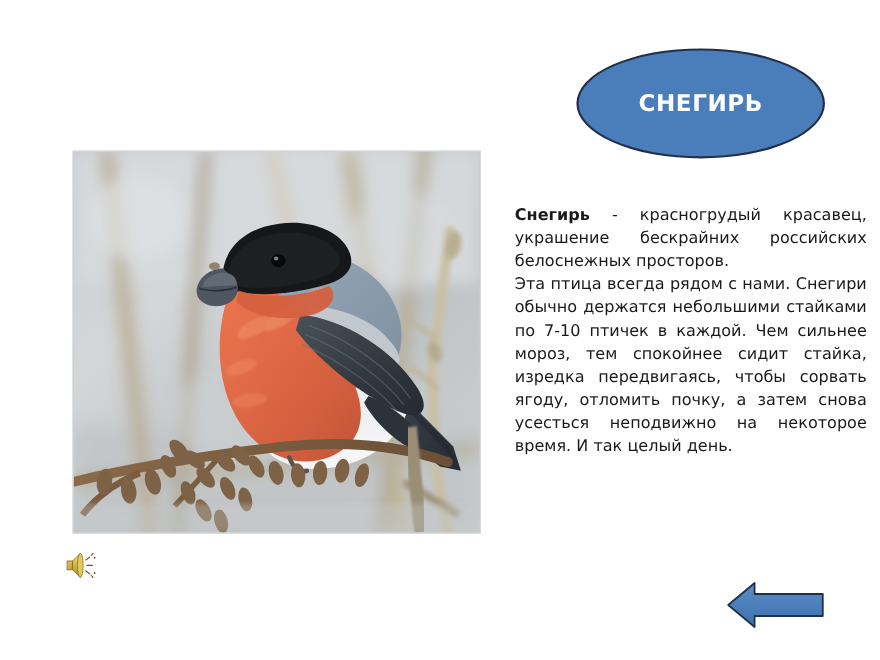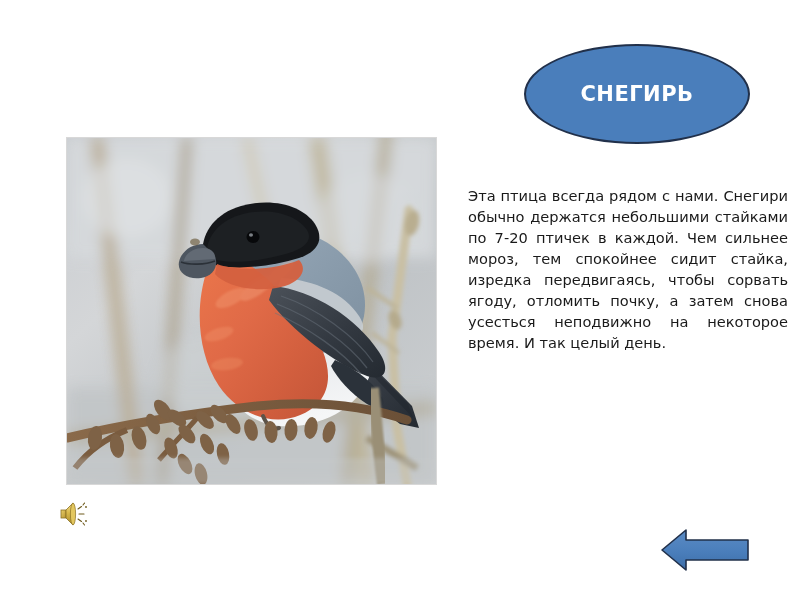--- a/index.html
+++ b/index.html
@@ -244,21 +244,22 @@
 
     <g filter="url(#blurTiny)">
       <path d="M306 250 C310 290, 312 320, 316 346" stroke="#9a8f76" stroke-width="12" fill="none"></path>
     </g>
 
     <rect x="0" y="320" width="369" height="26" fill="#c7cacb" opacity="0.35" filter="url(#blurSoft)"></rect>
   </svg>
 </div>
 
 <div id="body-text">
-  <p class="last-para">Эта птица всегда рядом с нами. Снегири обычно держатся небольшими стайками по 7-20 птичек в каждой. Чем сильнее мороз, тем спокойнее сидит стайка, изредка передвигаясь, чтобы сорвать ягоду, отломить почку, а затем снова усесться неподвижно на некоторое время. И так целый день.</p>
+  <p><span class="lead">Снегирь</span><span> - красногрудый красавец, украшение бескрайних российских белоснежных просторов.</span></p>
+  <p class="last-para">Эта птица всегда рядом с нами. Снегири обычно держатся небольшими стайками по 7-10 птичек в каждой. Чем сильнее мороз, тем спокойнее сидит стайка, изредка передвигаясь, чтобы сорвать ягоду, отломить почку, а затем снова усесться неподвижно на некоторое время. И так целый день.</p>
 </div>
 
 <div id="speaker-icon">
   <svg width="36" height="30" viewBox="0 0 36 30" xmlns="http://www.w3.org/2000/svg">
     <defs>
       <linearGradient id="goldGrad" x1="0" y1="0" x2="0" y2="1">
         <stop offset="0%" stop-color="#f3df8e"></stop>
         <stop offset="45%" stop-color="#d8b84a"></stop>
         <stop offset="100%" stop-color="#a98c2c"></stop>
       </linearGradient>

